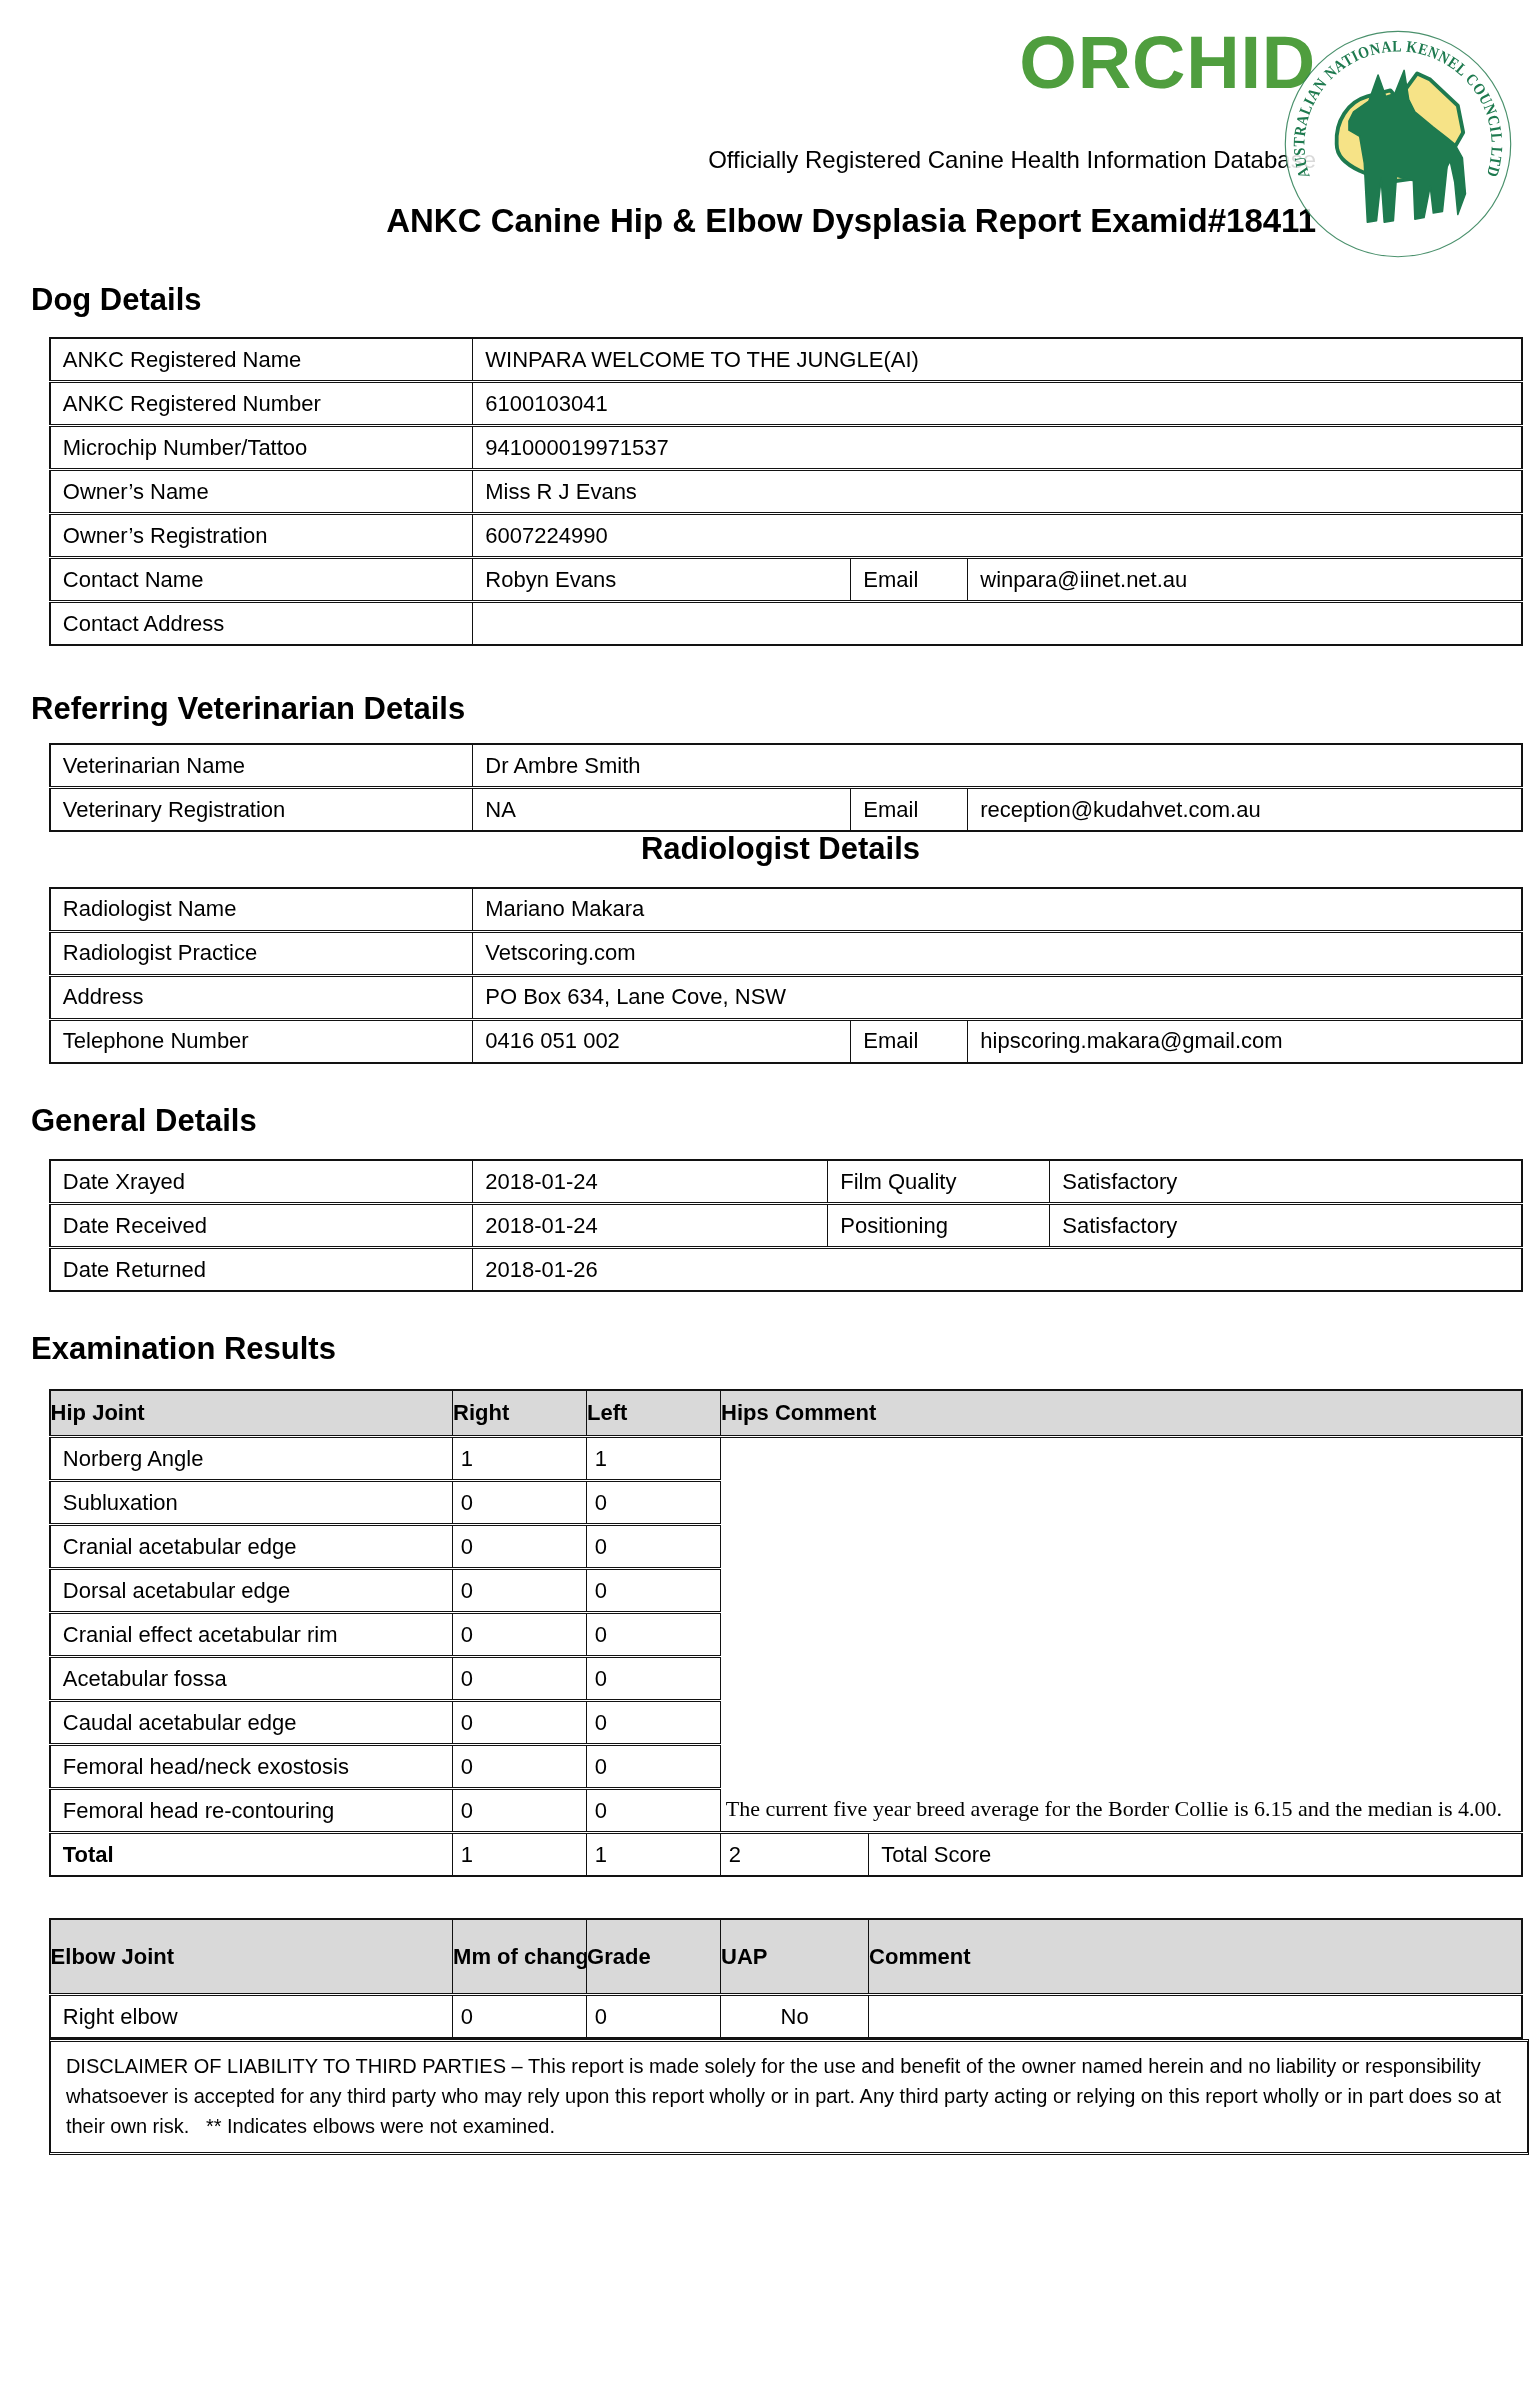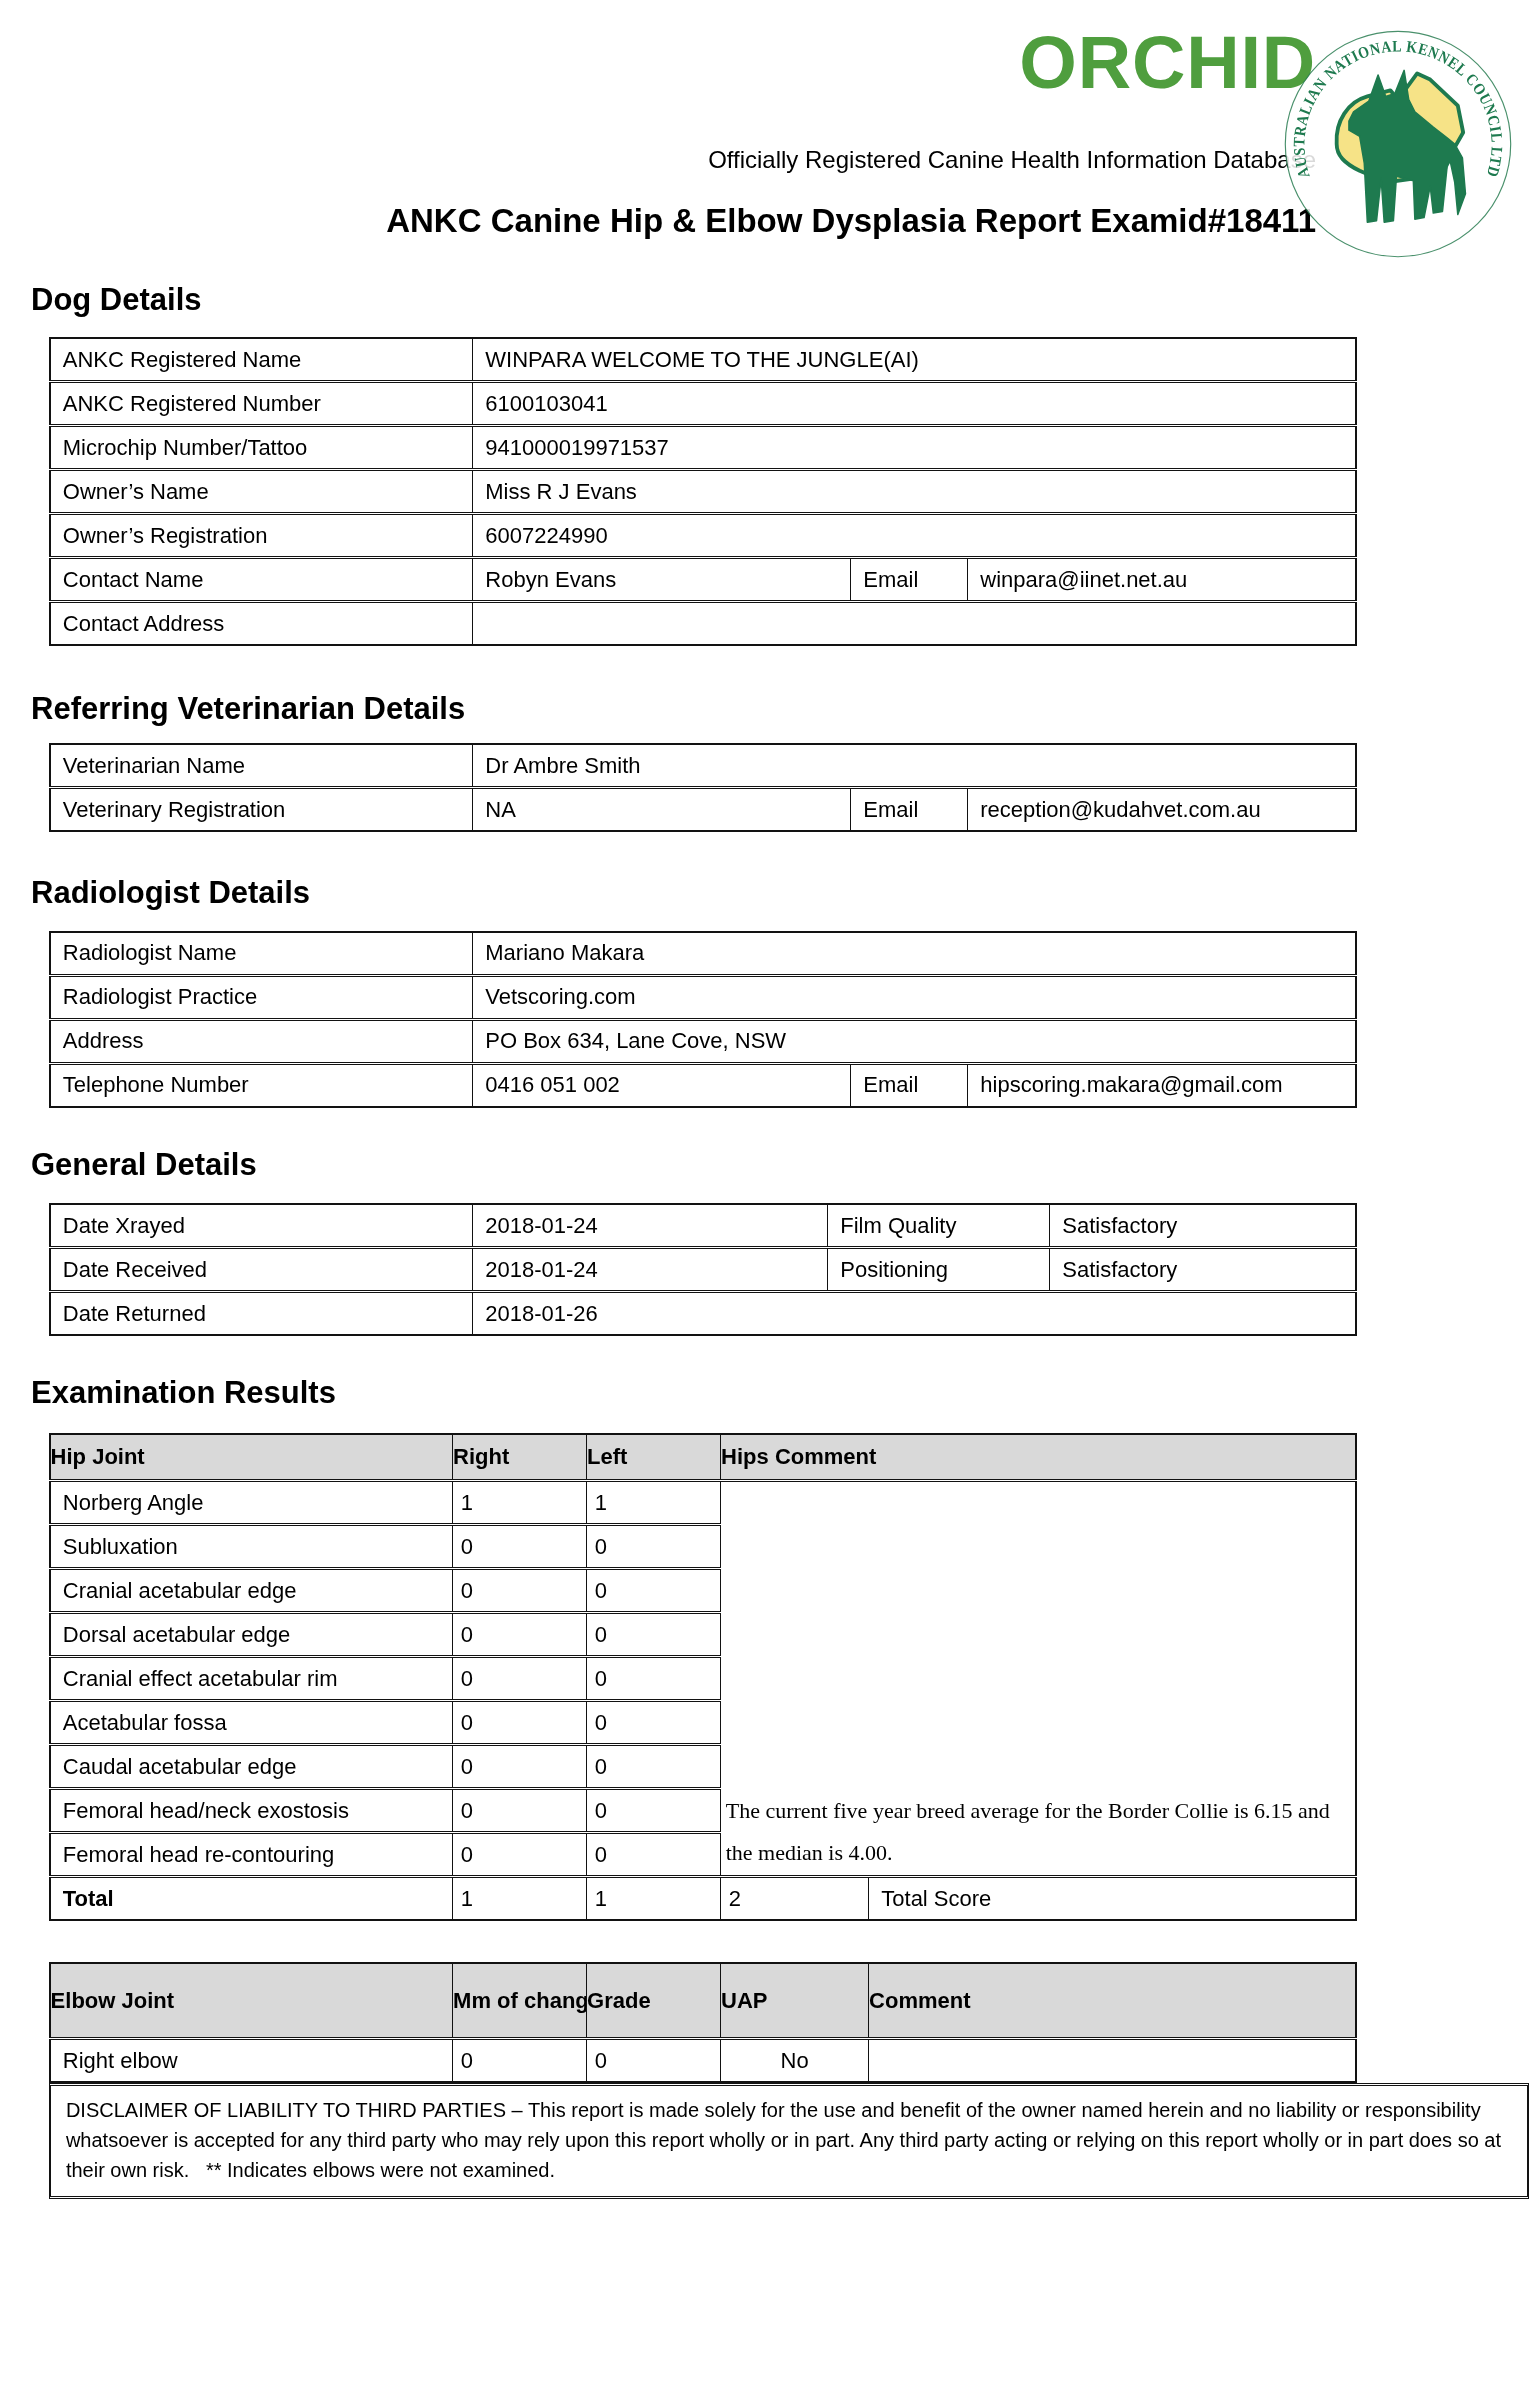--- a/index.html
+++ b/index.html
@@ -9,25 +9,25 @@
   .header{position:relative;padding-top:26px;}
   .header-center{width:1285px;text-align:right;}
   .brand{font-size:74px;font-weight:700;letter-spacing:0.8px;line-height:1;}
   .subtitle{margin-top:46px;font-size:24px;line-height:1.2;}
   .title{margin-top:27.5px;font-size:33px;font-weight:700;line-height:1.15;}
   .logo{position:absolute;top:29px;right:17px;width:230px;height:230px;}
   
   .heading{font-size:31px;font-weight:700;line-height:1.1;margin:0;}
   .h-dog{margin-top:43px;}
   .h-vet{margin-top:46px;}
-  .h-rad{margin-top:44px;}
+  .h-rad{text-align:center;}
   .h-gen{margin-top:40px;}
   .h-exam{margin-top:40px;}
   
-  table.tbl{border-collapse:collapse;table-layout:fixed;width:1308px;margin-left:17.6px;
+  table.tbl{border-collapse:collapse;table-layout:fixed;width:1474px;margin-left:17.6px;
             border:2.3px solid #121212;font-size:22px;}
   .tbl td,.tbl th{border:1.5px solid #121212;border-top:3.1px double #121212;
             padding:0 0 0 12.2px;height:41px;vertical-align:middle;text-align:left;
             overflow:hidden;white-space:nowrap;}
   .tbl tr:first-child > *{border-top:2.3px solid #121212;}
   .lbl{padding-left:15.3px;}
   .mt-dog{margin-top:20px;}
   .mt-vet{margin-top:17px;}
   .mt-rad{margin-top:20px;}
   .mt-gen{margin-top:21.4px;}

